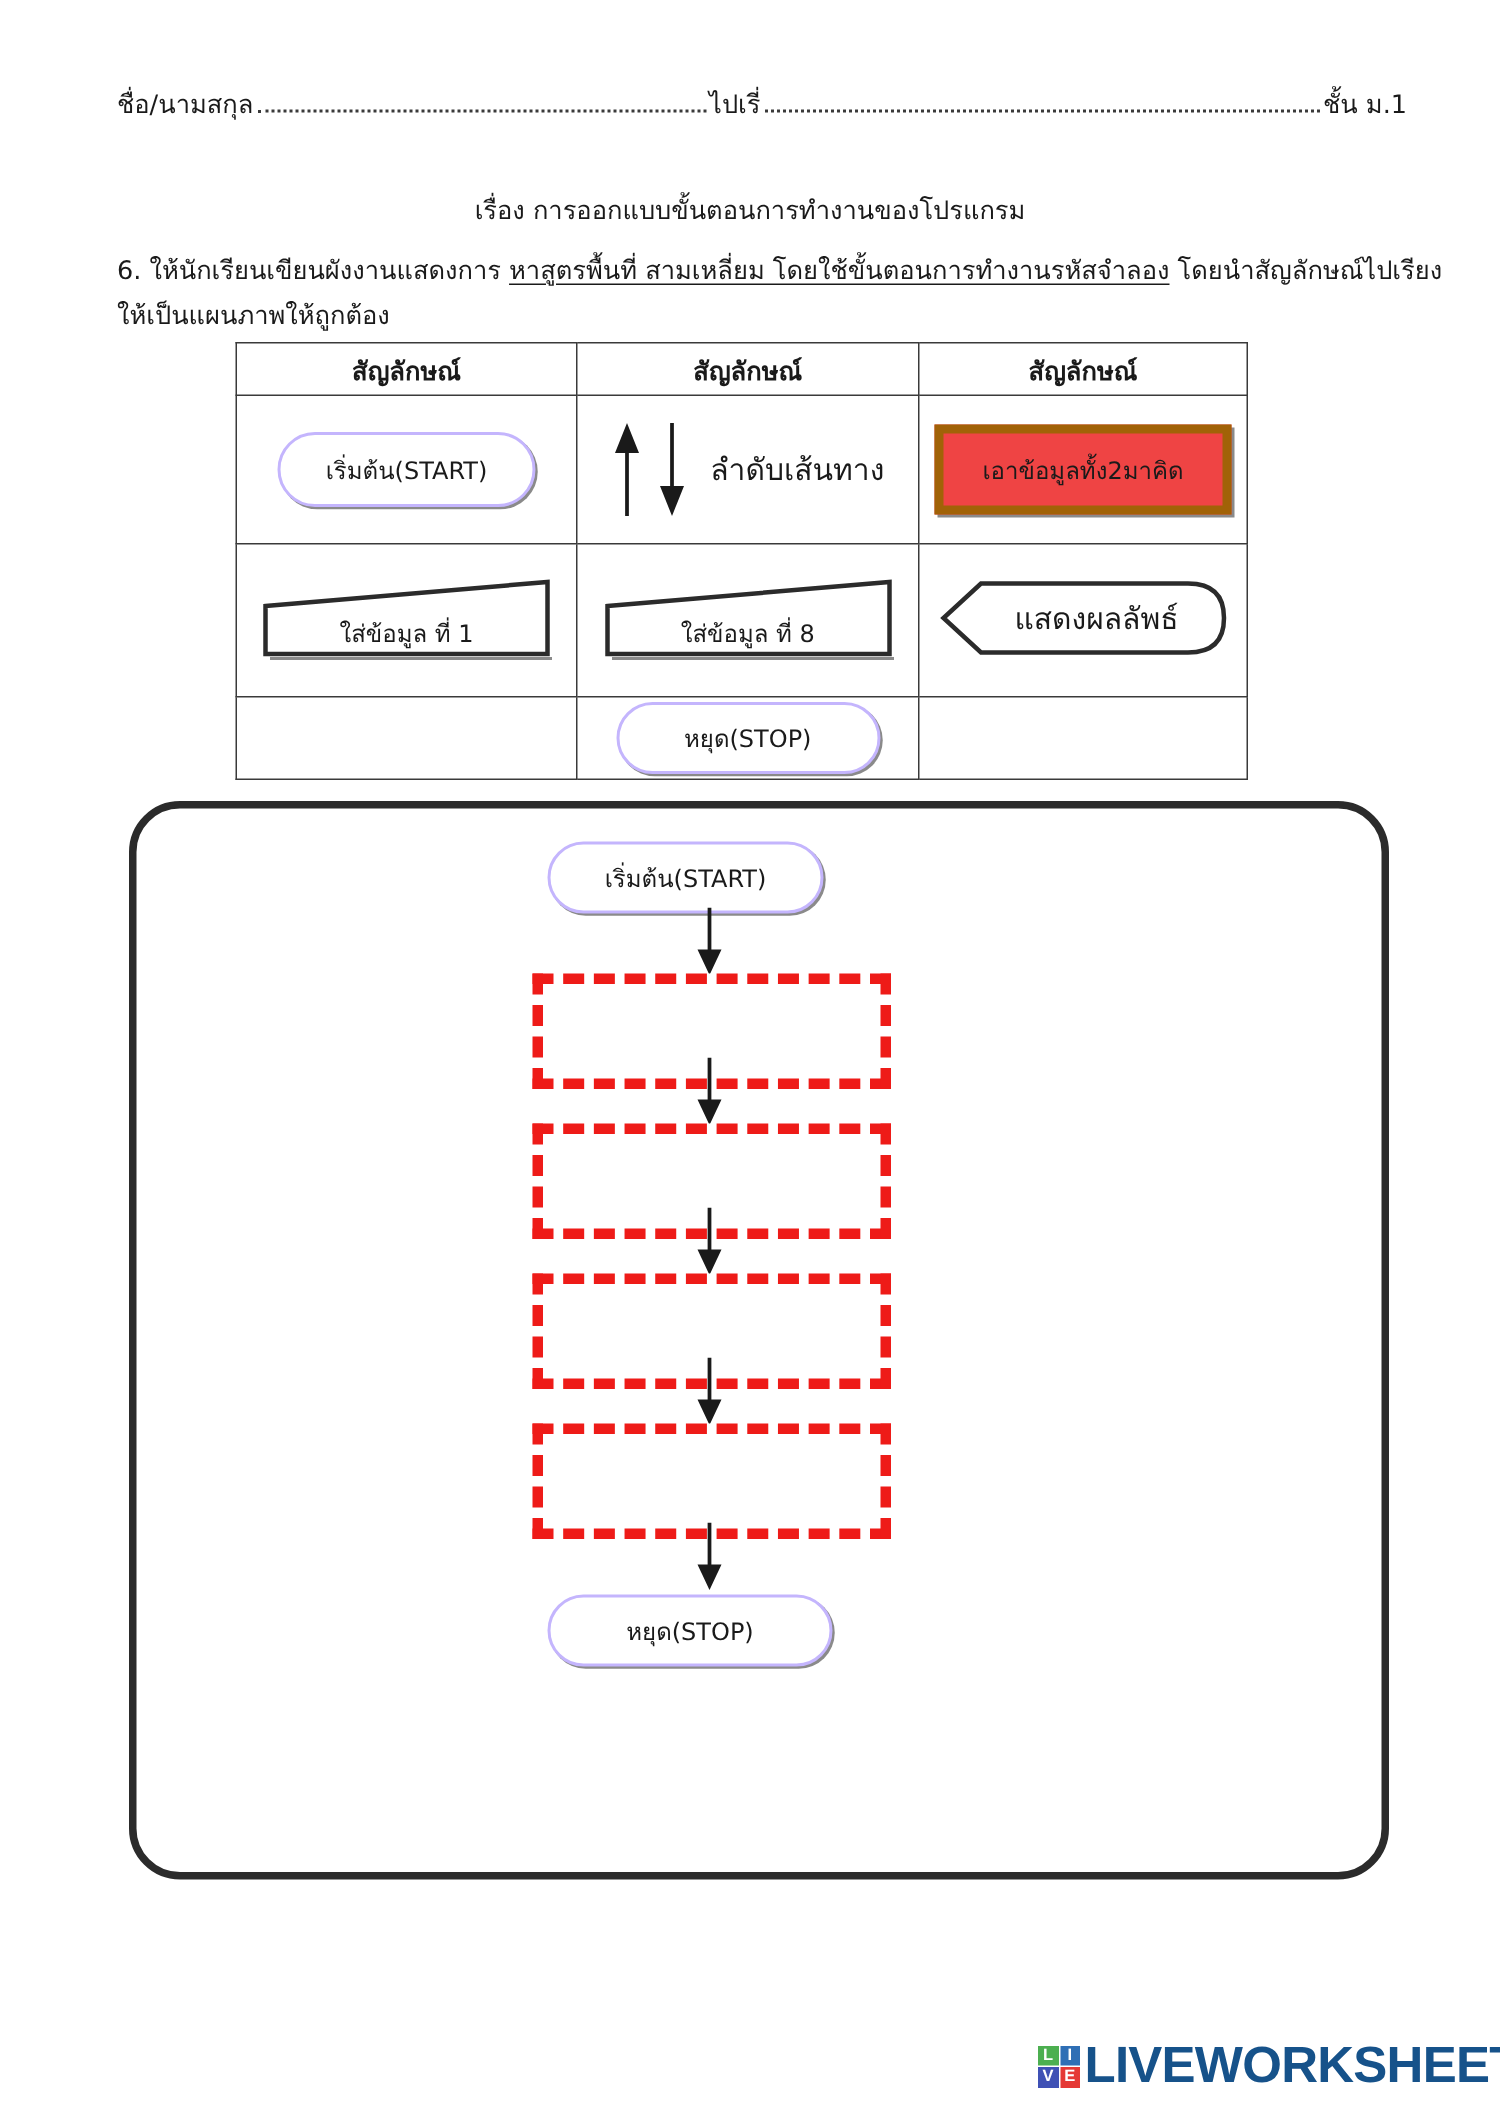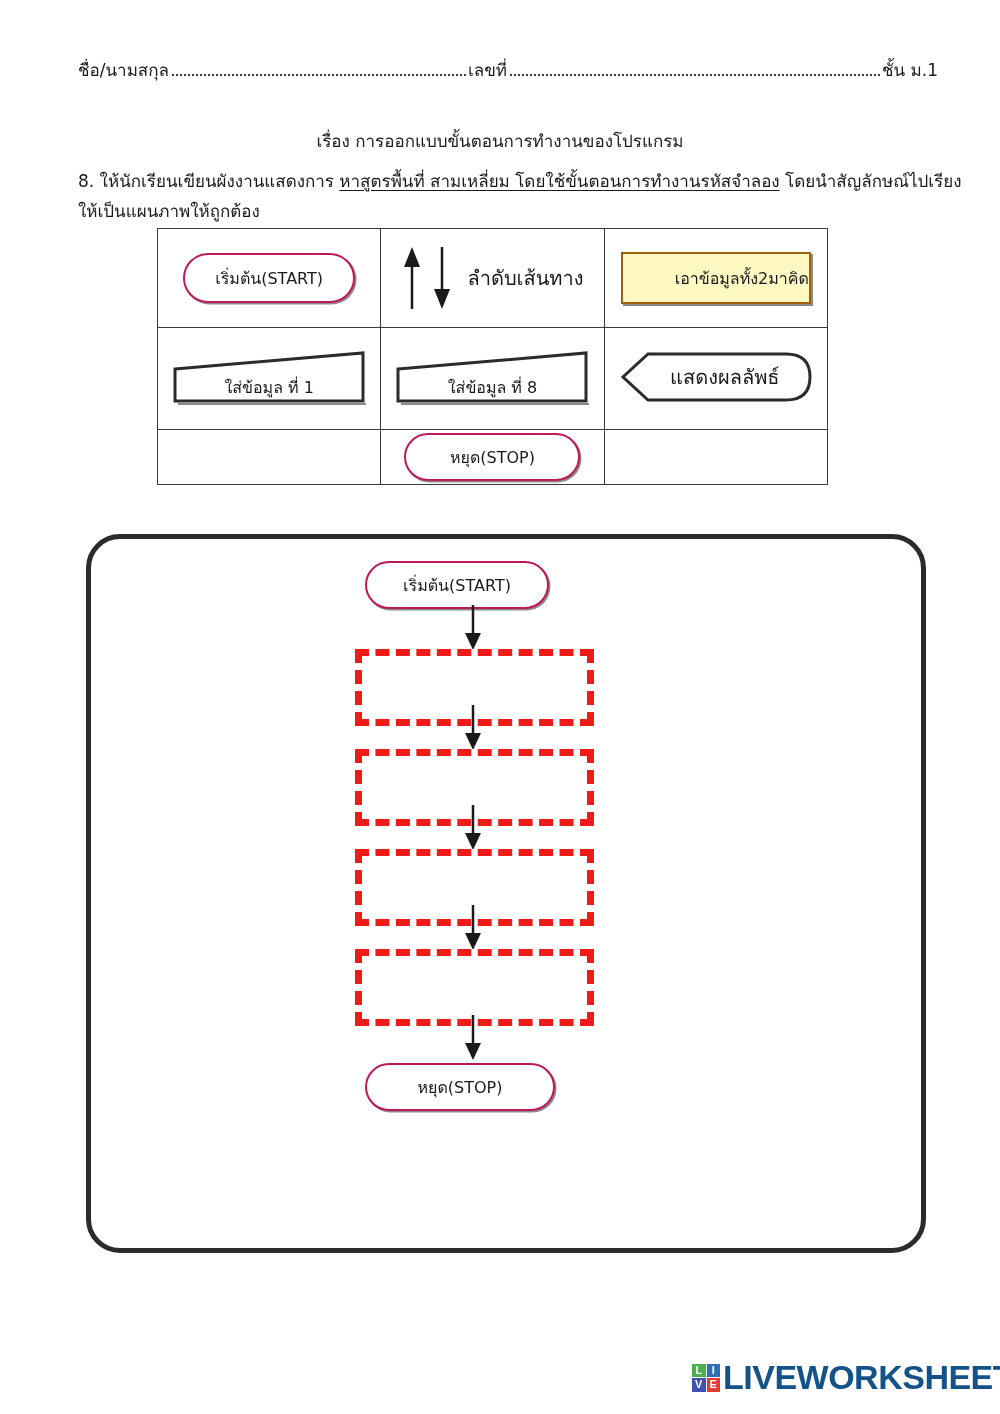--- a/index.html
+++ b/index.html
@@ -62,30 +62,30 @@
   .symtable .c1{width:226px;}
   .symtable .c2{width:227px;}
   .symtable .c3{width:218px;}
   .rowA td{height:98px;}
   .rowB td{height:101px;}
   .rowC td{height:54px;}
 
   
   .term{
     display:inline-flex;align-items:center;justify-content:center;
-    border:2px solid #be185d;border-radius:26px;
+    border:2px solid #c4b5fd;border-radius:26px;
     background:#fff;font-size:16px;
     box-shadow:1.5px 1.5px 0 #8a8a8a;
   }
   .t-start-tbl{width:168px;height:46px;}
   .t-stop-tbl{width:172px;height:44px;}
 
   .proc{
-    display:inline-flex;align-items:center;justify-content:flex-end;
-    border:2px solid #a16207;background:#fef9c3;font-size:16px;
+    display:inline-flex;align-items:center;justify-content:center;
+    border:6px solid #a16207;background:#ef4444;font-size:16px;
     width:186px;height:48px;
     box-shadow:2px 2px 0 #8a8a8a;
   }
 
   
   .trapwrap{position:relative;width:196px;height:56px;display:inline-block;}
   .trapwrap .lbl2{
     position:absolute;left:0;top:0;width:196px;height:56px;
     display:flex;align-items:flex-end;justify-content:center;
     padding-bottom:5px;box-sizing:border-box;
@@ -163,33 +163,38 @@
   }
 </style>
 </head>
 <body>
 
 <div class="page">
 
   <div class="nameline">
     <span class="lbl">ชื่อ/นามสกุล</span>
     <span class="dots"></span>
-    <span class="lbl">เลขที่</span>
+    <span class="lbl">ไปเรี่</span>
     <span class="dots mid"></span>
     <span class="lbl">ชั้น ม.1</span>
   </div>
 
   <div class="t-center" id="title-subject">เรื่อง  การออกแบบขั้นตอนการทำงานของโปรแกรม</div>
 
   <div class="instruction">
-    <span>8. ให้นักเรียนเขียนผังงานแสดงการ </span><span class="u">หาสูตรพื้นที่ สามเหลี่ยม โดยใช้ขั้นตอนการทำงานรหัสจำลอง</span><span> โดยนำสัญลักษณ์ไปเรียงให้เป็นแผนภาพให้ถูกต้อง</span>
+    <span>6. ให้นักเรียนเขียนผังงานแสดงการ </span><span class="u">หาสูตรพื้นที่ สามเหลี่ยม โดยใช้ขั้นตอนการทำงานรหัสจำลอง</span><span> โดยนำสัญลักษณ์ไปเรียงให้เป็นแผนภาพให้ถูกต้อง</span>
   </div>
 
   <table class="symtable">
     <tbody>
+        <tr>
+      <th class="c1">สัญลักษณ์</th>
+      <th class="c2">สัญลักษณ์</th>
+      <th class="c3">สัญลักษณ์</th>
+    </tr>
 
     <tr class="rowA">
       <td>
         <span class="term t-start-tbl">
           <span>เริ่มต้น(START)</span>
         </span>
       </td>
       <td>
         <div class="arrowcell">
           <svg width="22" height="66" viewBox="0 0 22 66">

